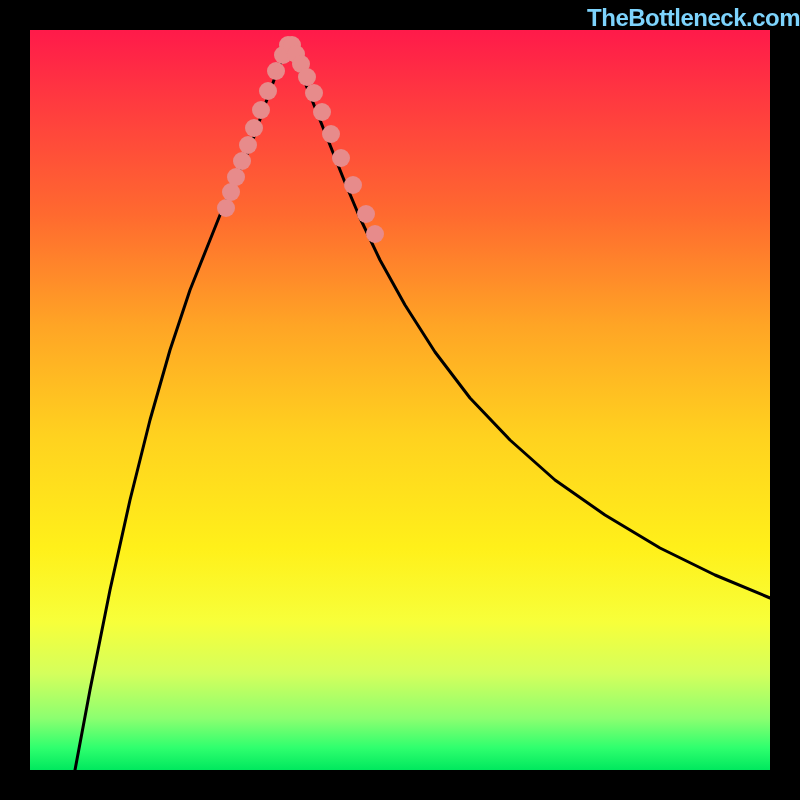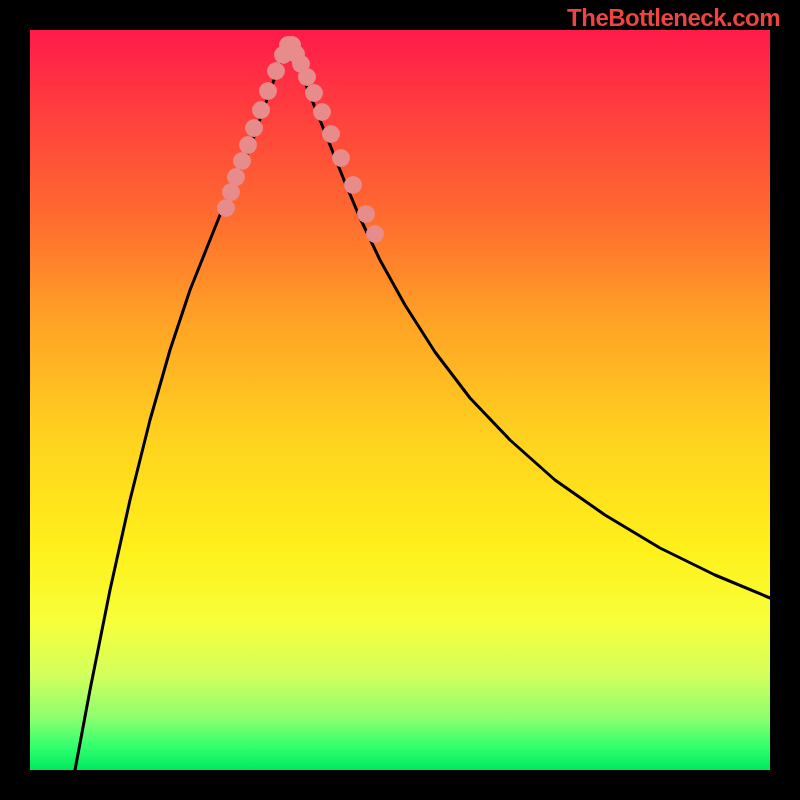--- a/index.html
+++ b/index.html
@@ -23,25 +23,25 @@
       #fff01a 70%,
       #f7ff3a 80%,
       #d4ff5c 87%,
       #8cff70 93%,
       #2fff6e 97%,
       #00e85e 100%
     );
   }
   .watermark {
     position: absolute;
-    top: 4px; right: 20px;
+    top: 4px; right: 0;
     font-family: Arial, Helvetica, sans-serif;
     font-size: 24px;
     font-weight: 600;
-    color: #ef4444;
+    color: #7dd3fc;
     letter-spacing: -0.5px;
   }
   svg.curve {
     position: absolute;
     left: 0; top: 0;
     width: 740px; height: 740px;
   }
 </style>
 </head>
 <body>

